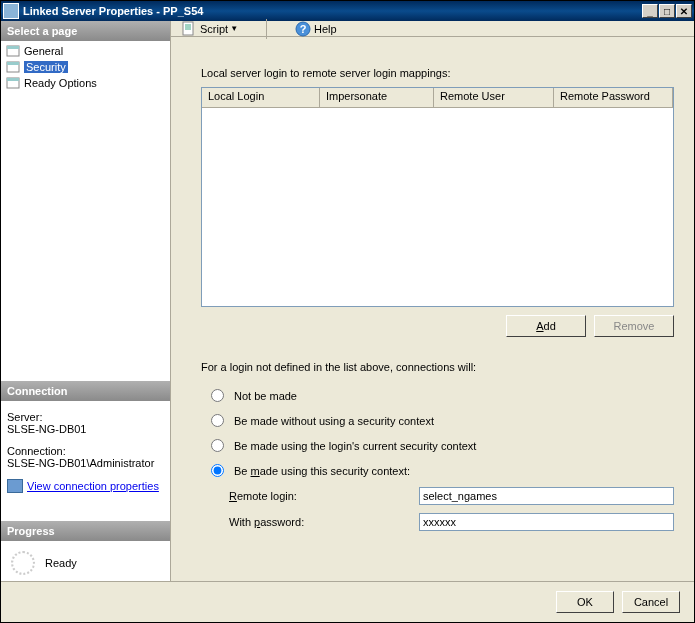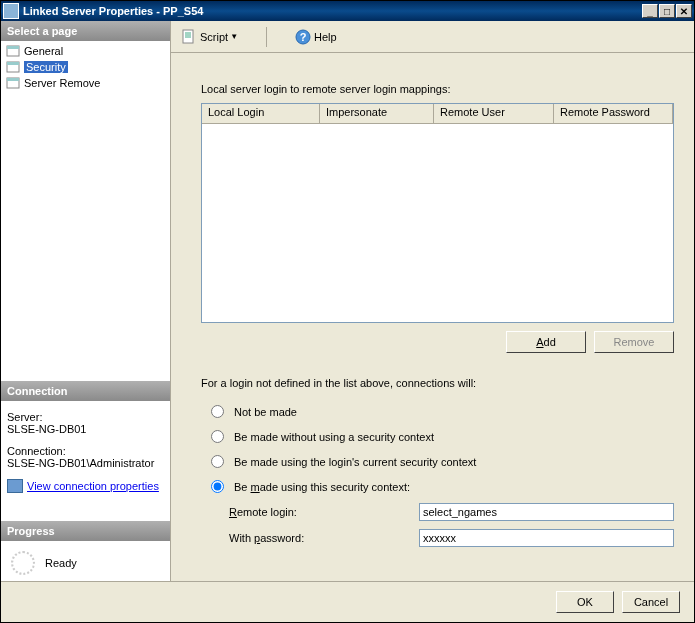--- a/index.html
+++ b/index.html
@@ -18,21 +18,21 @@
 .page-item .picon { width: 16px; height: 14px; margin-right: 3px; display: flex; align-items: center; justify-content: center; }
 .page-item.selected span.label { background: #316ac5; color: #fff; padding: 0 2px; }
 .conn-block { background: #fff; padding: 6px; flex: 0 0 auto; height: 120px; }
 .conn-block .lbl { margin-top: 4px; }
 .conn-block a { color: #0000ee; text-decoration: underline; cursor: pointer; }
 .conn-block .link-row { display: flex; align-items: center; margin-top: 10px; }
 .conn-block .link-icon { width: 16px; height: 14px; margin-right: 4px; background: #6b9bd1; border: 1px solid #3a6a9a; }
 .progress-block { background: #fff; padding: 6px; flex: 1; display: flex; align-items: flex-start; }
 .spinner { width: 24px; height: 24px; border: 2px dotted #ccc; border-radius: 50%; margin: 4px 10px 0 4px; }
 .right-col { flex: 1; display: flex; flex-direction: column; background: #ece9d8; }
-.toolbar { height: 32px; display: flex; align-items: center; padding: 0 6px; border-bottom: 1px solid #aca899; gap: 22px; }
+.toolbar { height: 16px; display: flex; align-items: center; padding: 0 6px; border-bottom: 1px solid #aca899; gap: 22px; }
 .tbtn { display: flex; align-items: center; padding: 2px 4px; cursor: pointer; }
 .tbtn .ticon { width: 16px; height: 16px; margin-right: 3px; }
 .tsep { width: 1px; height: 20px; background: #aca899; margin: 0 2px; }
 .content { flex: 1; padding: 10px 20px 10px 30px; display: flex; flex-direction: column; }
 .subtitle { margin: 20px 0 8px 0; }
 .grid { border: 1px solid #7f9db9; background: #fff; height: 220px; }
 .grid-head { display: flex; background: #ece9d8; height: 20px; }
 .grid-head div { border: 1px solid #aca899; border-top: none; border-left: none; padding: 2px 6px; }
 .gh1 { width: 118px; } .gh2 { width: 114px; } .gh3 { width: 120px; } .gh4 { flex: 1; }
 .btn-row { display: flex; justify-content: flex-end; gap: 8px; margin-top: 8px; }
@@ -87,21 +87,21 @@
             </span>
           <span class="label">Security</span>
         </div>
         <div class="page-item">
           <span class="picon">
               <svg viewBox="0 0 14 12">
                 <rect x="1" y="1" width="12" height="10" fill="#fff" stroke="#888"></rect>
                 <rect x="1" y="1" width="12" height="3" fill="#9cc"></rect>
               </svg>
             </span>
-          <span class="label">Server Remove</span>
+          <span class="label">Ready Options</span>
         </div>
       </div>
       <div class="section-header">Connection</div>
       <div class="conn-block">
         <div class="lbl">Server:</div>
         <div>SLSE-NG-DB01</div>
         <div class="lbl" style="margin-top:10px">Connection:</div>
         <div>SLSE-NG-DB01\Administrator</div>
         <div class="link-row">
           <div class="link-icon"></div>

